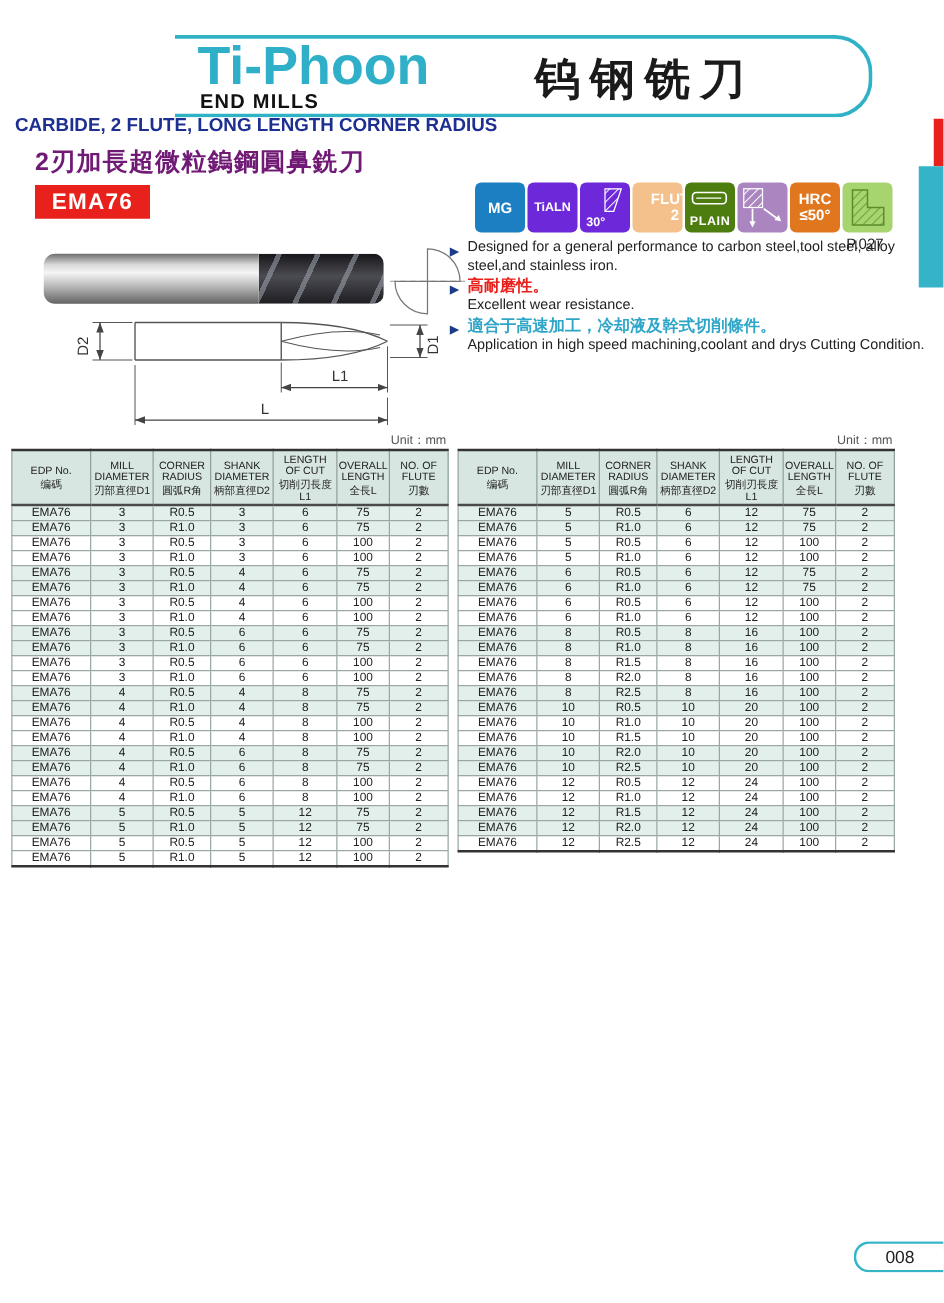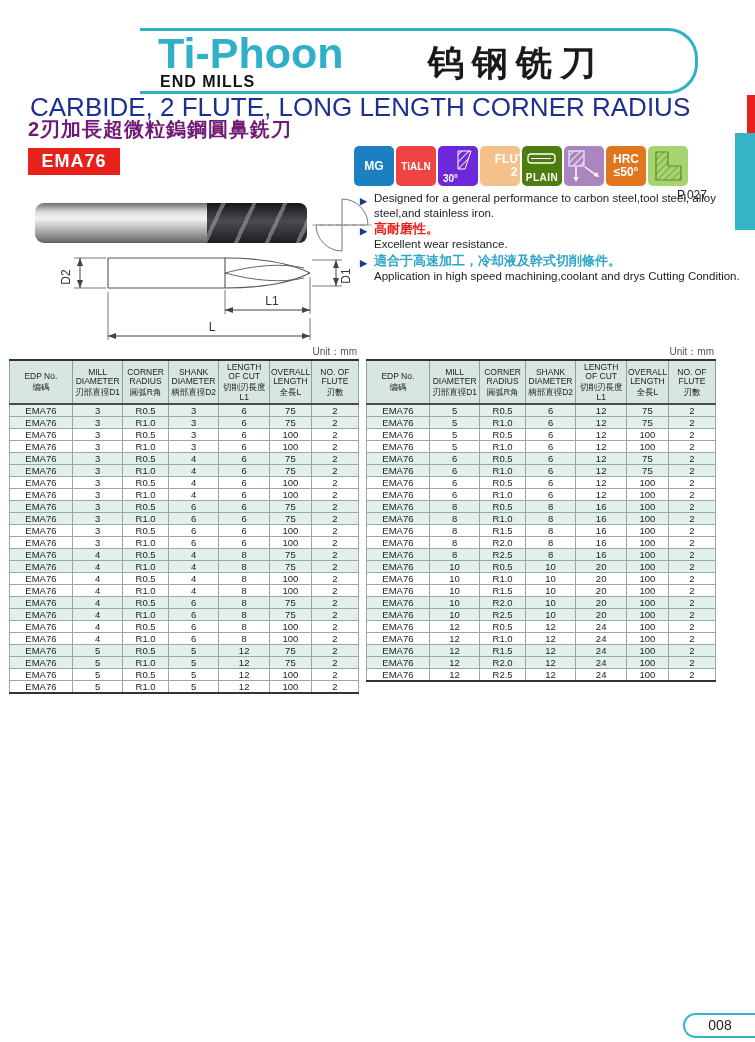--- a/index.html
+++ b/index.html
@@ -14,42 +14,42 @@
     border:3px solid #2fb2c6; border-left:none;
     border-radius:0 30px 30px 0;
   }
   .brand { position:absolute; left:18px; top:-2px; font-size:43px; font-weight:bold; color:#2fb0c8; letter-spacing:0px; }
   .brand-sub { position:absolute; left:20px; top:42px; font-size:16px; font-weight:bold; color:#111; letter-spacing:1px; }
   .header-cn { position:absolute; left:288px; top:8px; font-size:36px; font-weight:bold; color:#1a1a1a; letter-spacing:8px; }
   
   .red-tab  { position:absolute; right:0; top:95px;  width:8px;  height:38px; background:#e8211c; }
   .cyan-tab { position:absolute; right:0; top:133px; width:20px; height:97px; background:#35b4c8; }
   
-  .title-en { position:absolute; left:30px; top:92px;  font-size:26px; font-weight:normal; color:#1d2f91; }
+  .title-en { position:absolute; left:12px; top:92px;  font-size:15px; font-weight:bold; color:#1d2f91; }
   .title-cn { position:absolute; left:28px; top:116px; font-size:20px; font-weight:bold; color:#701a75; letter-spacing:1px; }
   .model-badge {
     position:absolute; left:28px; top:148px; width:92px; height:27px;
     background:#e8211c; color:#fff; font-size:18px; font-weight:bold;
     text-align:center; line-height:27px; letter-spacing:1px;
   }
   
-  .icon-row { position:absolute; left:354px; top:146px; display:flex; gap:2px; }
+  .icon-row { position:absolute; left:380px; top:146px; display:flex; gap:2px; }
   .icon {
     position:relative; width:40px; height:40px; border-radius:5px;
     color:#fff; font-weight:bold; display:flex; align-items:center; justify-content:center;
     flex-direction:column; text-align:center;
   }
   .icon .l1 { font-size:12px; line-height:13px; }
   .icon .l2 { font-size:12px; line-height:13px; }
   .icon.small-label .l1 { font-size:10px; }
   .icon svg { position:absolute; left:0; top:0; }
   .icon .corner-label { position:absolute; left:5px; bottom:2px; font-size:10px; }
   .icon .bottom-label { position:absolute; left:0; right:0; bottom:3px; font-size:10px; letter-spacing:.5px; }
   .ic-mg    { background:#1b7fc2; }
-  .ic-tialn { background:#ef4444; }
+  .ic-tialn { background:#6d28d9; }
   .ic-30    { background:#6d28d9; }
   .ic-flute { background:#f4c18c;padding-left:28px; }
   .ic-plain { background:#4d7c0f; }
   .ic-mill  { background:#aa85c0; }
   .ic-hrc   { background:#e0761e; }
   .ic-pref  { background:#a8d470; }
   .page-ref-label { position:absolute; left:668px; top:188px; width:48px; text-align:center; font-size:12px; color:#222; }
   
   .features { position:absolute; left:374px; top:190px; width:376px; }
   .feat-cn { position:relative; font-size:13px; font-weight:bold; line-height:16px; margin-top:1px; }
@@ -89,21 +89,21 @@
   }
   table.spec th .h-en { font-size:8.5px; line-height:9.5px; }
   table.spec th .h-cn { font-size:8.5px; line-height:10px; }
   table.spec td {
     border:1px solid #9aa8a4; text-align:center; font-size:9.5px;
     height:11.4px; line-height:11px; color:#222; padding:0;
   }
   table.spec tr.shade td { background:#e2efeb; }
   
   .page-pill {
-    position:absolute; right:0; bottom:4px; width:72px; height:25px;
+    position:absolute; right:0; bottom:24px; width:72px; height:25px;
     border:2px solid #35b4c8; border-right:none; border-radius:13px 0 0 13px;
     font-size:14px; color:#222; text-align:center; line-height:21px;
   }
 </style>
 </head>
 <body>
 
 <svg width="0" height="0" style="position:absolute">
   <defs>
     <pattern id="hatchWhite" width="5" height="5" patternTransform="rotate(45)" patternUnits="userSpaceOnUse">

